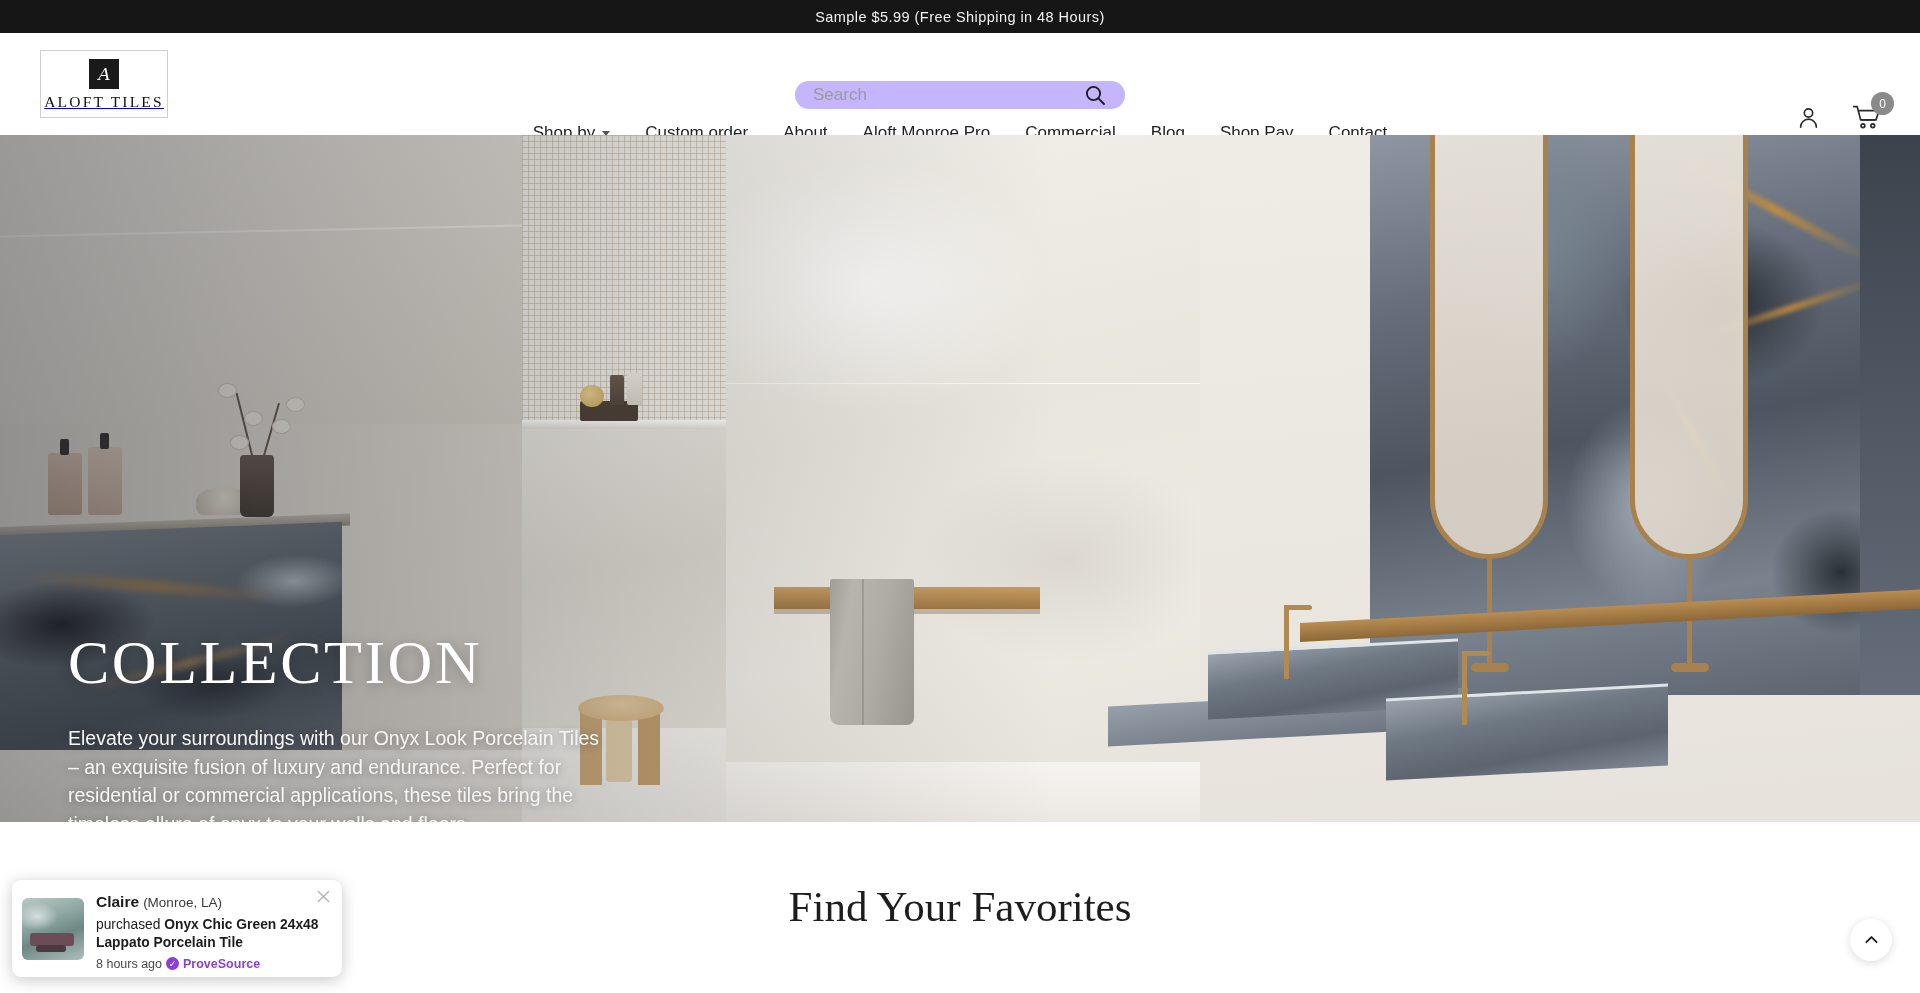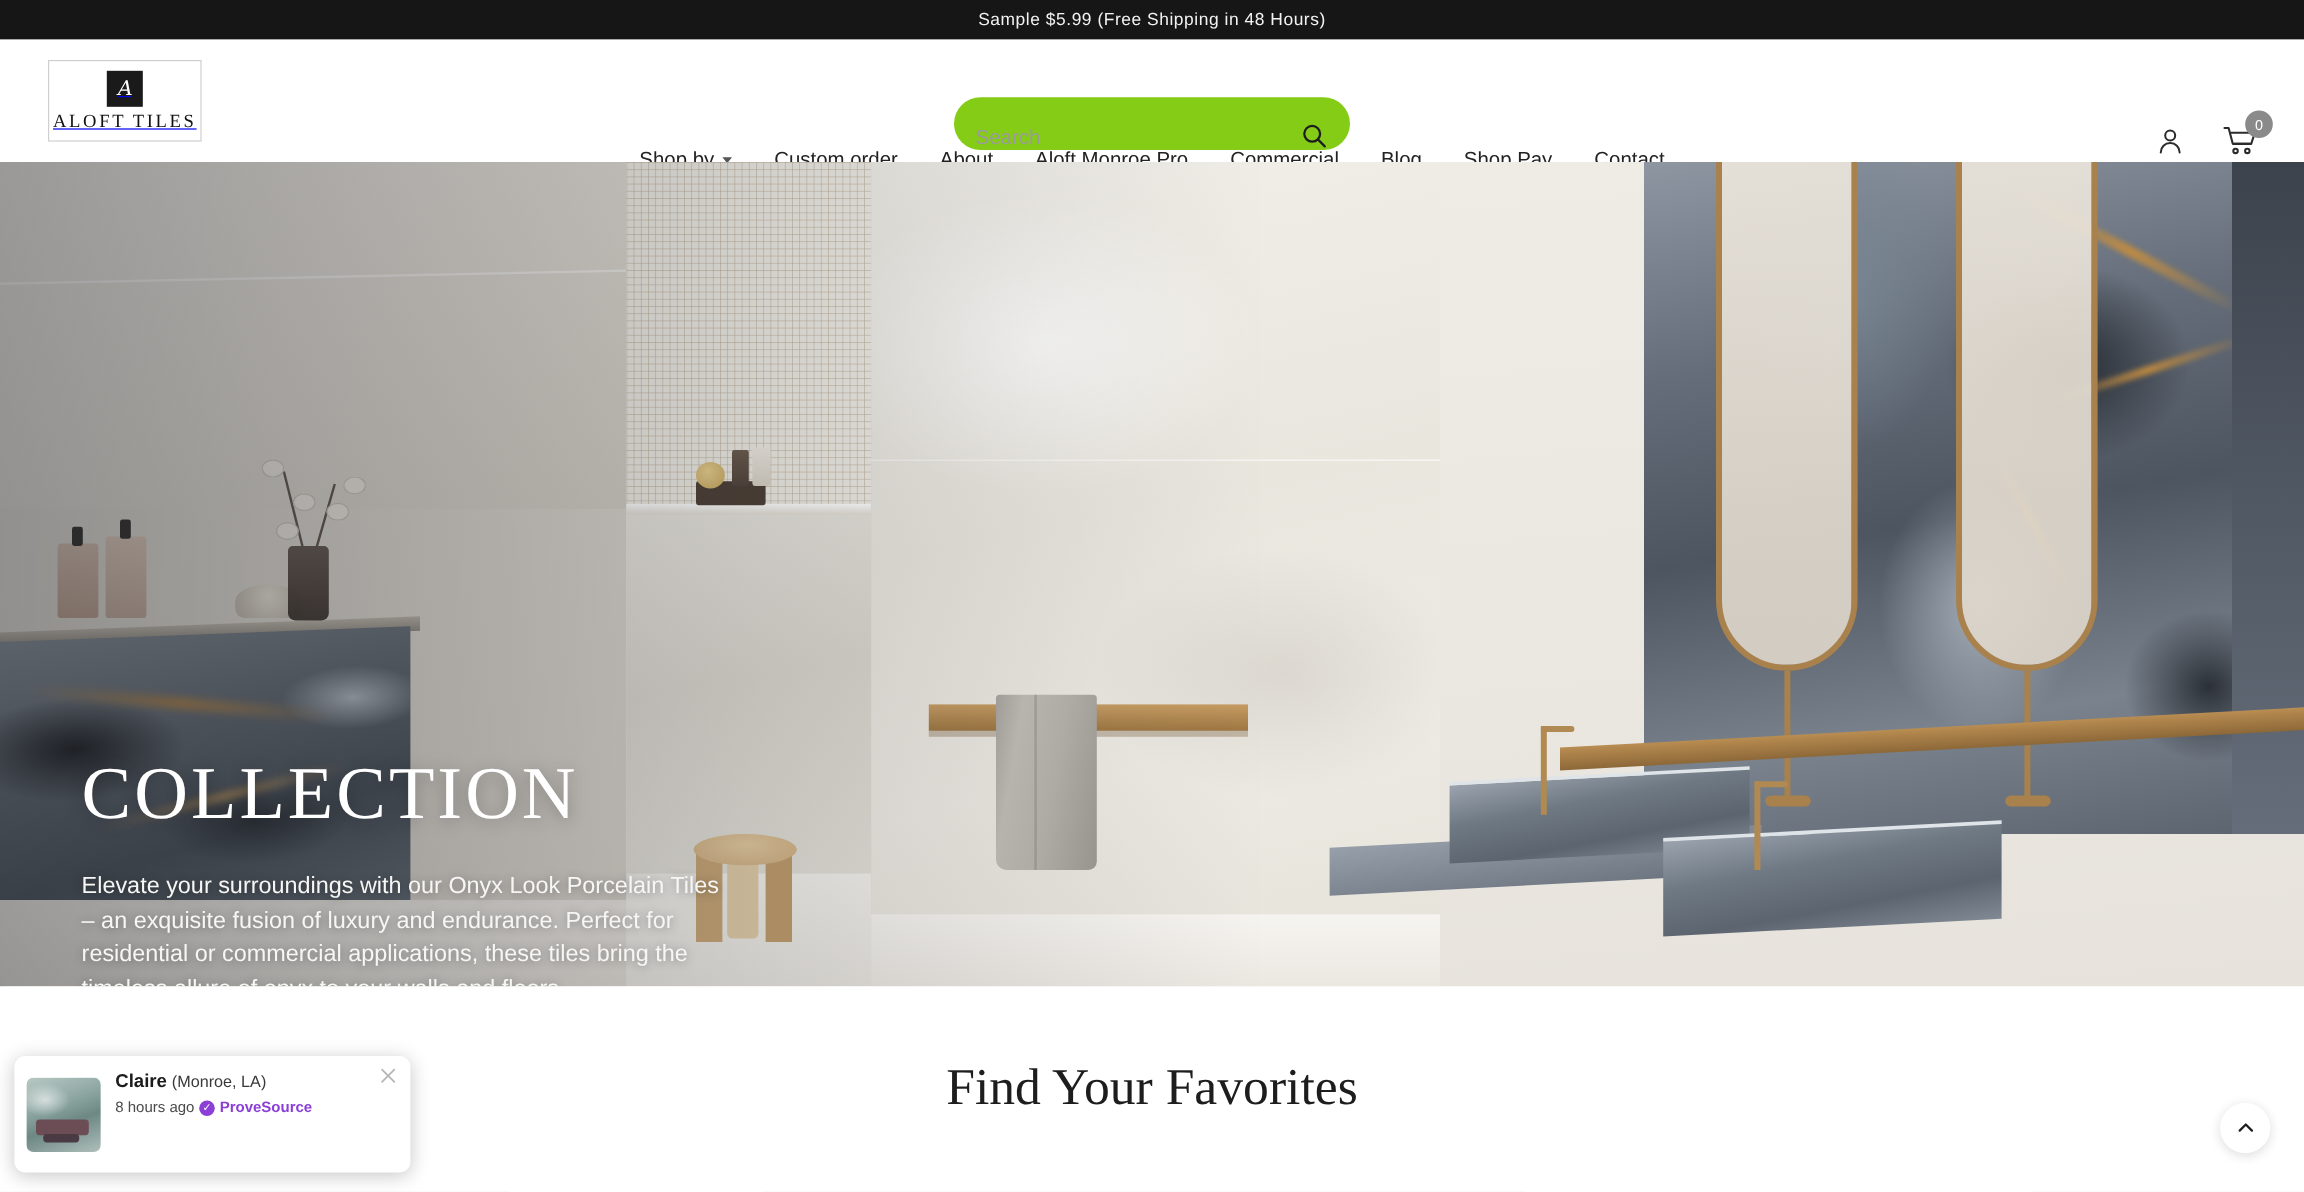--- a/index.html
+++ b/index.html
@@ -57,25 +57,25 @@
     margin-top: 4px;
     font-family: "Liberation Serif", serif;
     font-size: 15.5px;
     letter-spacing: 2.2px;
     color: #111;
   }
 
   .search-wrap {
     position: absolute;
     left: 795px; top: 48px;
-    width: 330px; height: 44px;
-    background: #84cc16;
+    width: 330px; height: 28px;
+    background: #c4b5fd;
     border-radius: 22px;
     display: flex;
-    align-items: flex-end;
+    align-items: center;
     padding: 0 18px;
   }
   .search-input {
     flex: 1;
     border: 0; outline: 0;
     background: transparent;
     font-family: "Liberation Sans", sans-serif;
     font-size: 17px;
     color: #333;
   }
@@ -548,20 +548,24 @@
   <h2 class="fav-title">Find Your Favorites</h2>
 </section>
 
 <div class="toast">
   <div class="toast-thumb"></div>
   <div class="toast-body">
     <div class="toast-l1">
       <span class="toast-name">Claire</span>
       <span class="toast-loc">(Monroe, LA)</span>
     </div>
+    <div class="toast-l2">
+      <span>purchased</span>
+      <span class="toast-prod">Onyx Chic Green 24x48 Lappato Porcelain Tile</span>
+    </div>
     <div class="toast-l3">
       <span>8 hours ago</span>
       <span class="ps-badge">✓</span>
       <span class="ps-name">ProveSource</span>
     </div>
   </div>
   <button class="toast-close">
     <svg width="17" height="17" viewBox="0 0 20 20" stroke="#b5b5b5" stroke-width="1.7" fill="none">
       <line x1="4" y1="4" x2="16" y2="16" stroke-linecap="round"></line>
       <line x1="16" y1="4" x2="4" y2="16" stroke-linecap="round"></line>

